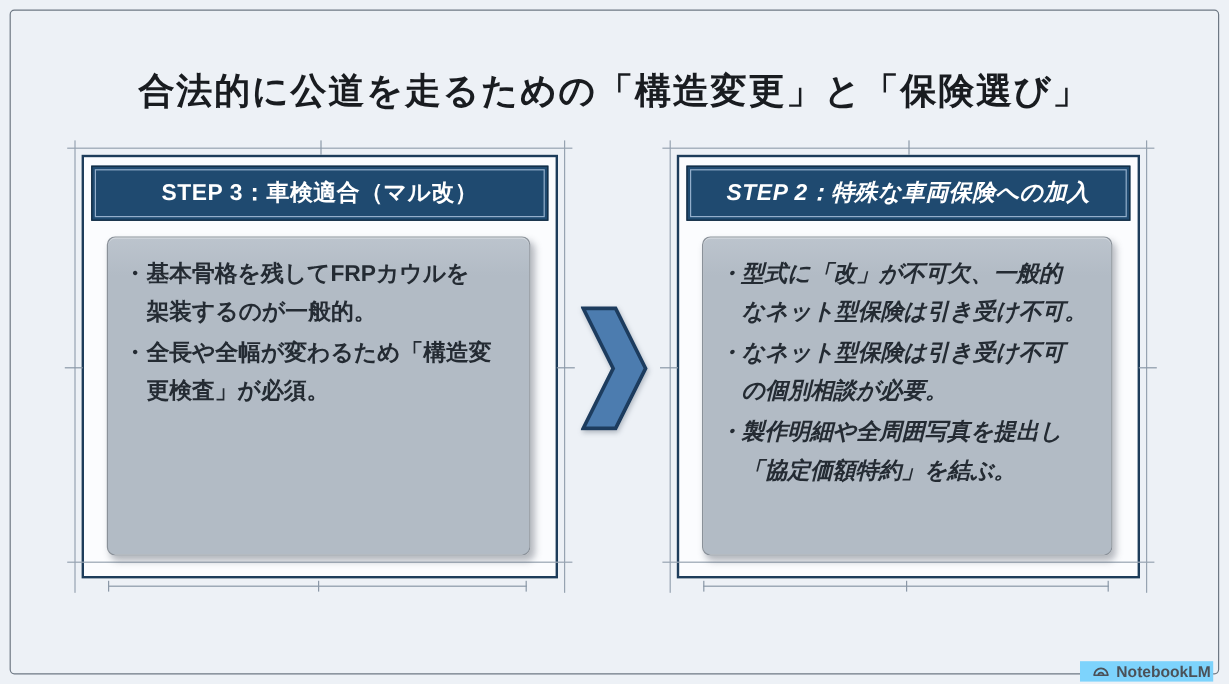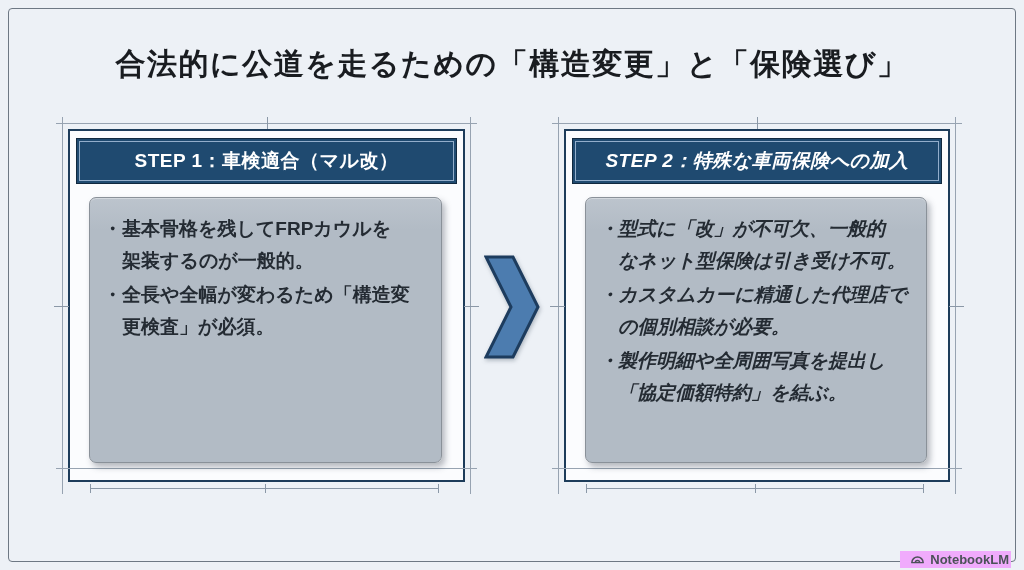--- a/index.html
+++ b/index.html
@@ -11,21 +11,21 @@
     font-family: "Liberation Sans", sans-serif;
   }
   .frame {
     position: absolute; inset: 8px;
     border: 1.5px solid #6e7884;
     border-radius: 4px;
     pointer-events: none;
   }
   .title {
     position: absolute; top: 40px; left: 0; right: 0;
-    margin: 4px; text-align: center;
+    margin: 16px; text-align: center;
     font-family: "Liberation Serif", serif;
     font-size: 30px; font-weight: 700;
     letter-spacing: 1.5px; color: #191c20;
   }
   .panel {
     position: absolute;
     background: #fbfcfe;
     border: 2px solid #1d3c5a;
     box-sizing: border-box;
   }
@@ -72,21 +72,21 @@
   .card li {
     padding-left: 1em; text-indent: -1em;
     white-space: pre-line;
     font-size: 19px; line-height: 1.66; font-weight: 600;
     color: #242b33; margin-bottom: 3px;
   }
   .chevron { position: absolute; left: 484px; top: 255px; filter: drop-shadow(1px 2px 2px rgba(30,45,65,0.3)); }
   .watermark {
     position: absolute; right: 13px; bottom: 2px;
     display: flex; align-items: center; gap: 5px;
-    background: #f0abfc; padding: 1px 2px 1px 10px;
+    background: #7dd3fc; padding: 1px 2px 1px 10px;
     color: #4b5158; font-size: 13px; font-weight: 600;
   }
 </style>
 </head>
 <body>
 
 <div class="slide">
   <div class="frame"></div>
 
   <h1 class="title">合法的に公道を走るための「構造変更」と「保険選び」</h1>
@@ -98,21 +98,21 @@
     <div class="gl v-right"></div>
     <div class="tick mid-left"></div>
     <div class="tick mid-right"></div>
     <div class="tick mid-top"></div>
     <div class="dimline">
       <span class="end l"></span>
         <span class="end c"></span>
         <span class="end r"></span>
     </div>
     <div class="panel-header">
-      <span>STEP 1：車検適合（マル改）</span>
+      <span>STEP 3：車検適合（マル改）</span>
     </div>
     <div class="card">
       <ul>
         <li>・基本骨格を残してFRPカウルを
 架装するのが一般的。</li>
         <li>・全長や全幅が変わるため「構造変
 更検査」が必須。</li>
       </ul>
     </div>
   </section>
@@ -130,21 +130,21 @@
         <span class="end c"></span>
         <span class="end r"></span>
     </div>
     <div class="panel-header">
       <span>STEP 2：特殊な車両保険への加入</span>
     </div>
     <div class="card">
       <ul>
         <li>・型式に「改」が不可欠、一般的
 なネット型保険は引き受け不可。</li>
-        <li>・カスタムカーに精通した代理店で
+        <li>・なネット型保険は引き受け不可
 の個別相談が必要。</li>
         <li>・製作明細や全周囲写真を提出し
 「協定価額特約」を結ぶ。</li>
       </ul>
     </div>
   </section>
 
   <svg class="chevron" width="56" height="104" viewBox="0 0 56 104">
     <polygon points="2,2 29,2 54,52 29,102 2,102 27,52" fill="#4c7caf" stroke="#1d3c5e" stroke-width="3" stroke-linejoin="miter"></polygon>
   </svg>

